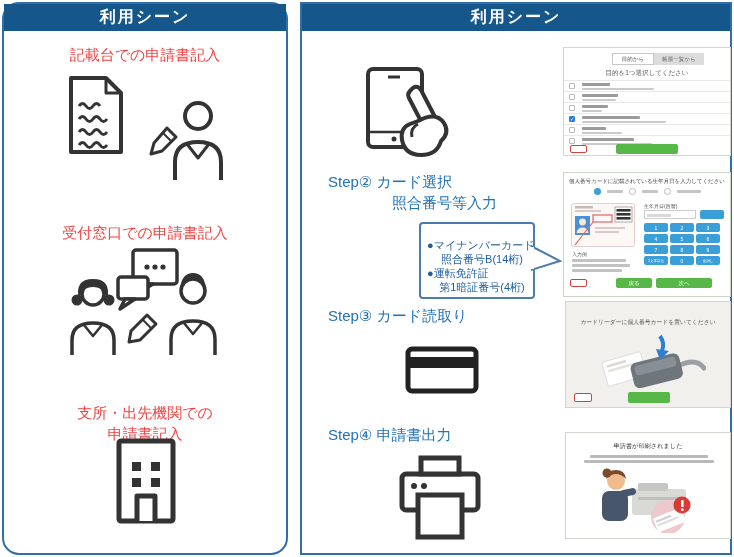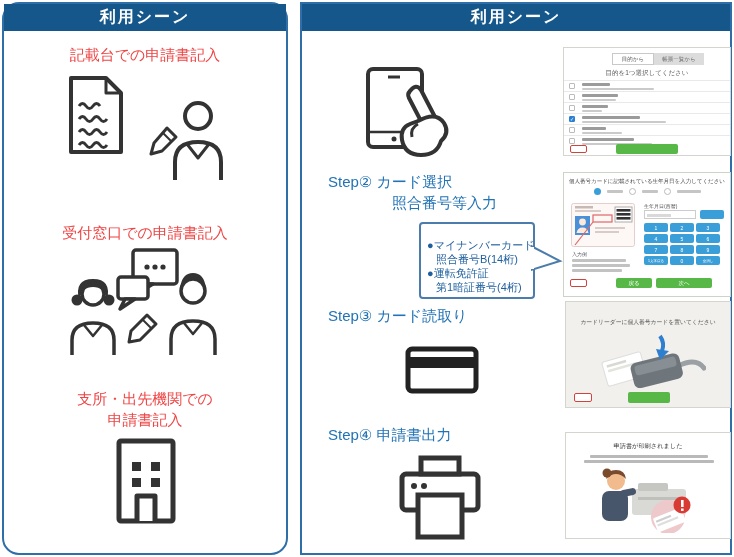--- a/index.html
+++ b/index.html
@@ -9,21 +9,21 @@
   #right-panel{left:300px;width:432px;height:553px;}
   .panel-header{height:27px;background:#15578a;color:#fff;font-size:16px;font-weight:bold;
     display:flex;align-items:center;justify-content:center;letter-spacing:2px;}
   .sec-title{position:absolute;width:100%;text-align:center;color:#ef4444;font-size:15px;font-weight:500;line-height:21px;}
   .step-label{position:absolute;color:#2273b5;font-size:15px;font-weight:500;}
   .abs{position:absolute;}
   
   .callout{position:absolute;left:117px;top:218px;width:116px;box-sizing:border-box;
     border:2px solid #4b7cab;border-radius:4px;background:#fff;padding:14px 5px 3px 6px;
     color:#1f5f9e;font-size:11px;line-height:14px;white-space:nowrap;}
-  .callout .indent{padding-left:9px;}
+  .callout .indent{padding-left:9px;text-align:center;}
   .callout-tail{position:absolute;left:229px;top:240px;width:32px;height:30px;}
   
   .screen{position:absolute;background:#fff;border:1px solid #d5d5cf;box-sizing:border-box;overflow:hidden;}
   .scr-heading{position:absolute;width:100%;text-align:center;color:#555;font-size:6.5px;}
   .bar{position:absolute;background:#c2c2c2;height:3px;border-radius:1px;}
   
   .tab{position:absolute;height:12px;font-size:5.5px;display:flex;align-items:center;justify-content:center;box-sizing:border-box;}
   .tab.active{background:#fff;border:1px solid #c9c9c9;color:#555;}
   .tab.inactive{background:#dcdcdc;color:#666;}
   .row{position:absolute;left:0;width:100%;height:11px;border-top:1px solid #e9e9e9;}
@@ -99,21 +99,21 @@
 
     <path d="M88,68 l9,9 -16,16 -11,2 2,-11 z" fill="#fff" stroke="#333" stroke-width="3" stroke-linejoin="round"></path>
     <path d="M84,73 l8,8" stroke="#333" stroke-width="2"></path>
 
     <circle cx="134" cy="44" r="12" fill="#fff" stroke="#333" stroke-width="3.5"></circle>
     <path d="M121,41 q2,-15 13,-15 q11,0 13,15 q-5,-9 -13,-9 q-8,0 -13,9 z" fill="#333"></path>
     <path d="M112,108 V92 Q112,74 134,74 Q156,74 156,92 V108" fill="#fff" stroke="#333" stroke-width="3.5" stroke-linejoin="round"></path>
     <path d="M125,76 l9,11 9,-11" fill="none" stroke="#333" stroke-width="2.5" stroke-linejoin="round"></path>
   </svg>
 
-  <div class="sec-title" style="top:384px;">
+  <div class="sec-title" style="top:398px;">
     <div>支所・出先機関での</div>
     <div>申請書記入</div>
   </div>
   <svg class="abs" style="left:111px;top:434px;" width="62" height="86" viewBox="0 0 62 86">
     <rect x="4" y="3" width="54" height="80" rx="2" fill="#fff" stroke="#333" stroke-width="5"></rect>
     <g fill="#333">
       <rect x="17" y="24" width="9" height="9"></rect>
         <rect x="36" y="24" width="9" height="9"></rect>
       <rect x="17" y="40" width="9" height="9"></rect>
         <rect x="36" y="40" width="9" height="9"></rect>

